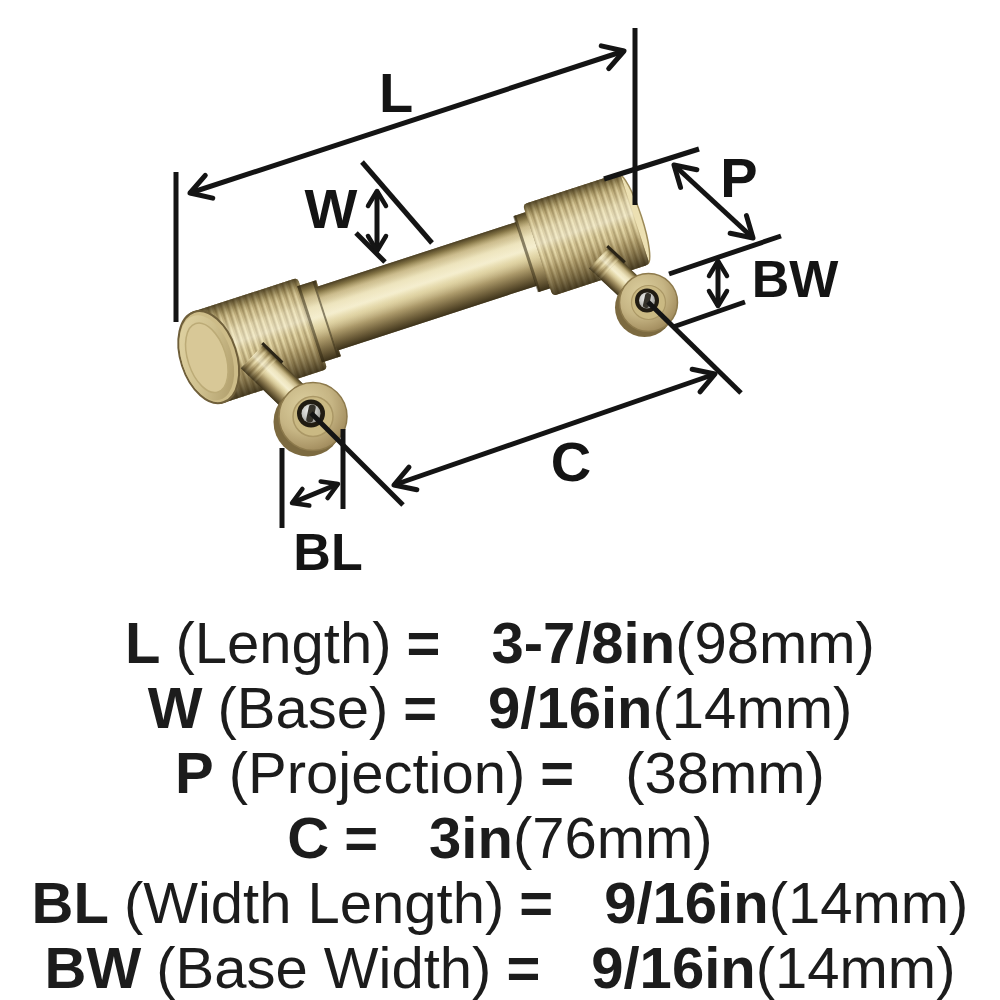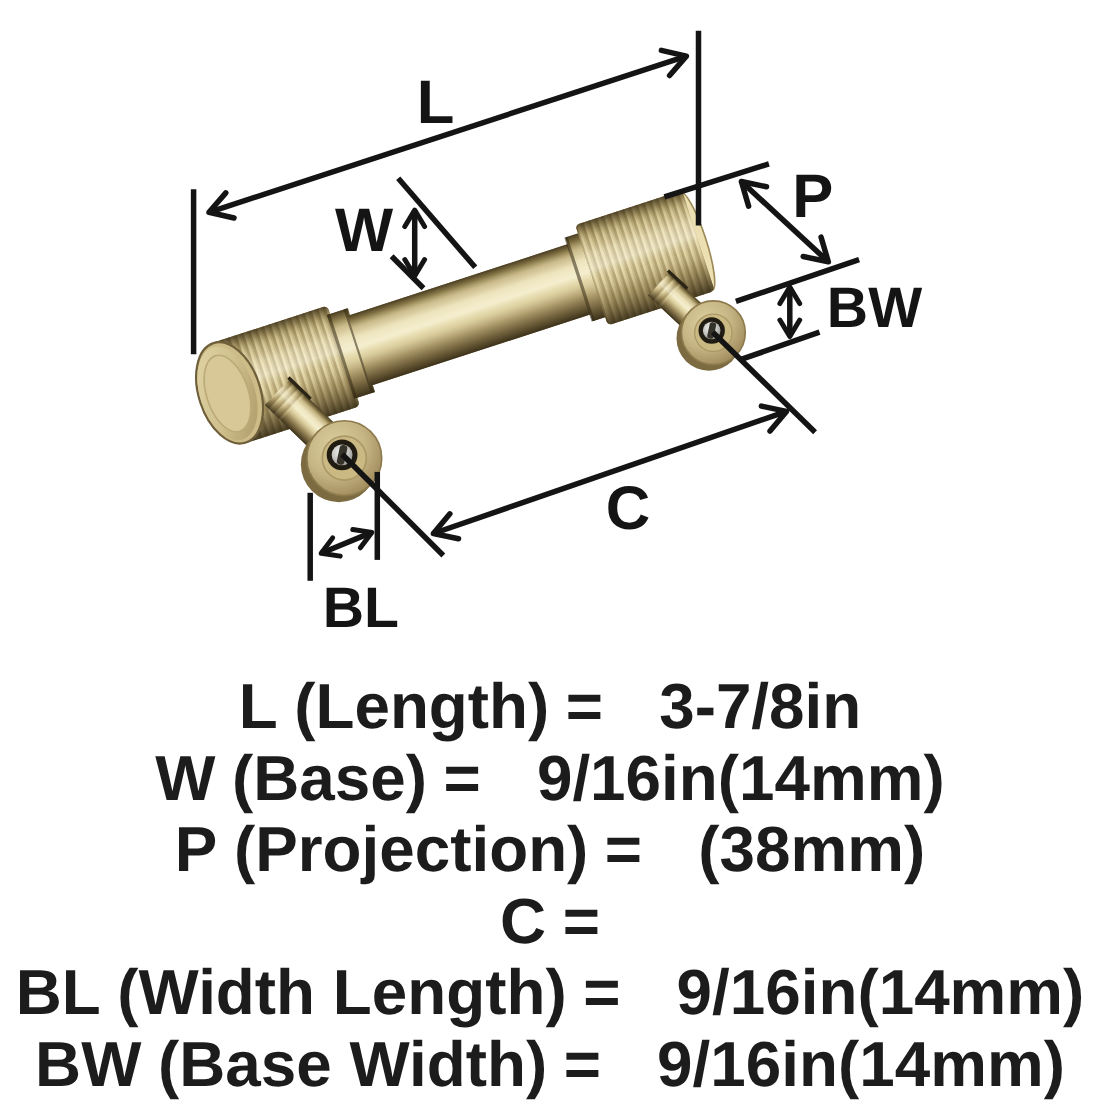--- a/index.html
+++ b/index.html
@@ -4,21 +4,21 @@
 <style>
   html,body{margin:0;padding:0;background:#ffffff;}
   .stage{position:relative;width:1000px;height:1000px;background:#ffffff;overflow:hidden;
          font-family:"Liberation Sans",sans-serif;}
   .diagram-svg{position:absolute;left:0;top:0;}
   .dim-label{font-family:"Liberation Sans",sans-serif;font-weight:700;fill:#141414;}
   .specs{position:absolute;left:0;top:610px;width:1000px;color:#1c1c1c;}
   .spec-row{display:flex;justify-content:center;align-items:baseline;gap:15px;
             height:65px;line-height:65px;font-size:58px;white-space:nowrap;}
   .spec-row .b{font-weight:700;}
-  .spec-row .r{font-weight:700;}
+  .spec-row .r{font-weight:400;}
   .pair{display:inline-flex;gap:0;margin-left:36px;}
 </style>
 </head>
 <body>
 
 <div class="stage">
 
 <svg class="diagram-svg" width="1000" height="1000" viewBox="0 0 1000 1000">
   <defs>
     <linearGradient id="cyl" x1="0" y1="0" x2="0" y2="1">
@@ -192,20 +192,21 @@
   </g>
 </svg>
 
 <div class="specs">
   <div class="spec-row">
     <span class="b">L</span>
     <span class="r">(Length)</span>
     <span class="b">=</span>
     <span class="pair">
           <span class="b">3-7/8in</span>
+          <span class="r">(98mm)</span>
         </span>
   </div>
   <div class="spec-row">
     <span class="b">W</span>
     <span class="r">(Base)</span>
     <span class="b">=</span>
     <span class="pair">
           <span class="b">9/16in</span>
           <span class="r">(14mm)</span>
         </span>
@@ -214,20 +215,24 @@
     <span class="b">P</span>
     <span class="r">(Projection)</span>
     <span class="b">=</span>
     <span class="pair">
           <span class="r">(38mm)</span>
         </span>
   </div>
   <div class="spec-row">
     <span class="b">C</span>
     <span class="b">=</span>
+    <span class="pair">
+          <span class="b">3in</span>
+          <span class="r">(76mm)</span>
+        </span>
   </div>
   <div class="spec-row">
     <span class="b">BL</span>
     <span class="r">(Width Length)</span>
     <span class="b">=</span>
     <span class="pair">
           <span class="b">9/16in</span>
           <span class="r">(14mm)</span>
         </span>
   </div>

